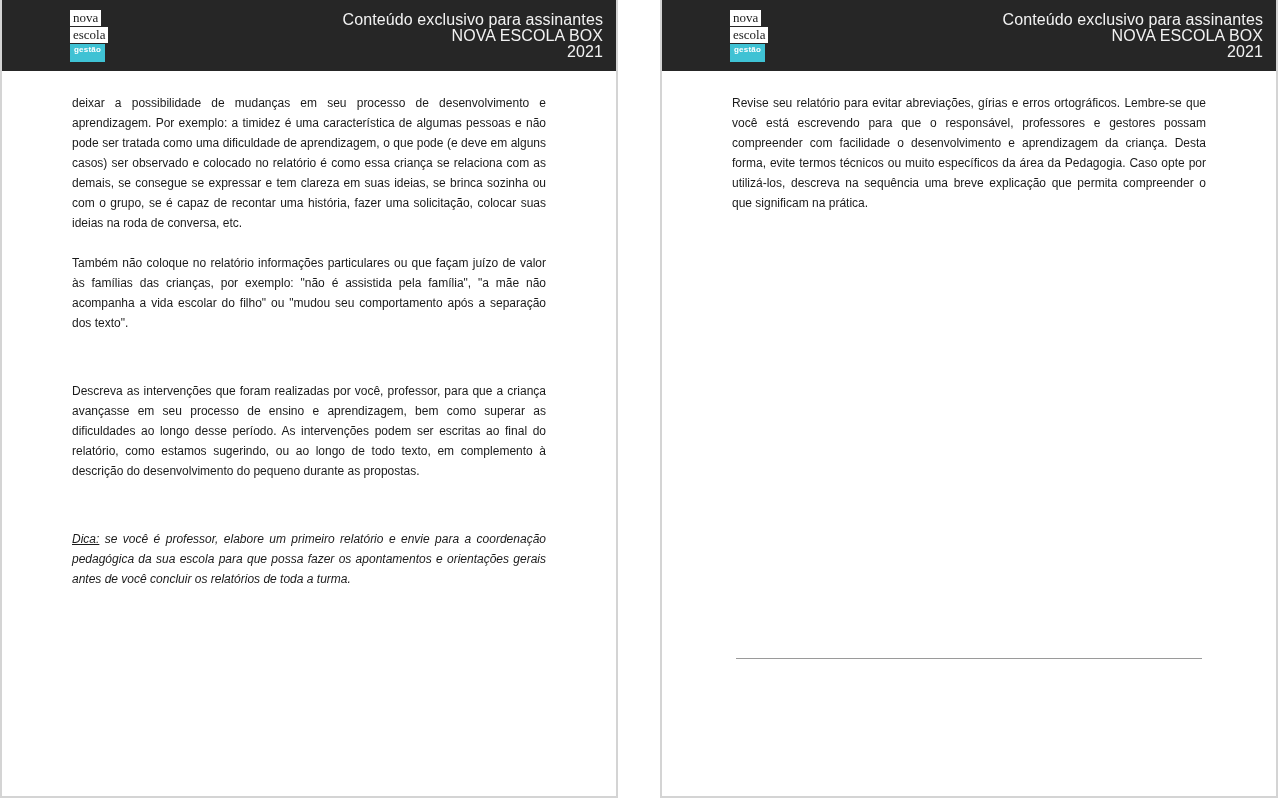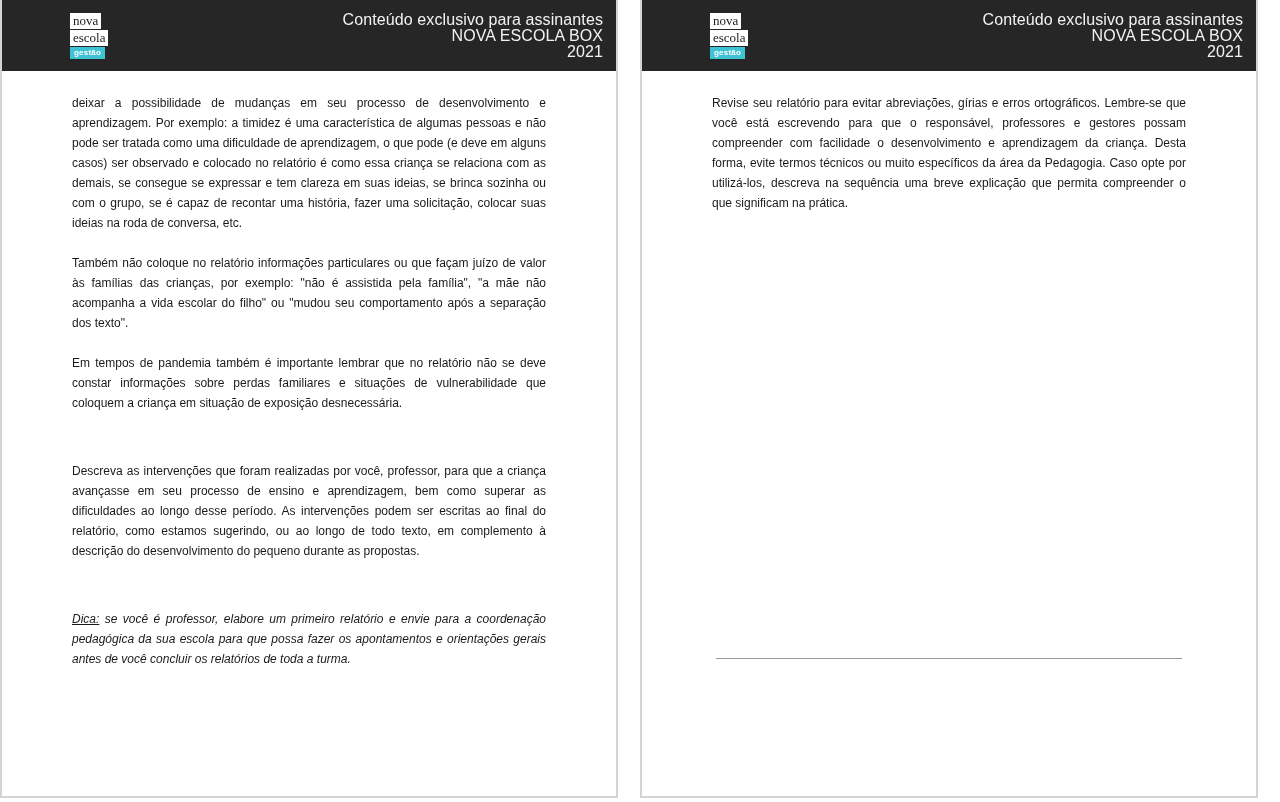--- a/index.html
+++ b/index.html
@@ -11,21 +11,21 @@
     width: 1280px;
     height: 802px;
     font-family: "Liberation Sans", sans-serif;
     -webkit-font-smoothing: antialiased;
   }
   .spread {
     position: relative;
     width: 1280px;
     height: 592px;
     display: flex;
-    gap: 22px;
+    gap: 42px;
     box-sizing: border-box;
   }
   .page {
     position: relative;
     width: 618px;
     height: 798px;
     background: #ffffff;
     border: 2px solid #d4d4d4;
     border-top: none;
     box-sizing: border-box;
@@ -60,21 +60,21 @@
     letter-spacing: 0px;
     padding: 1px 3px 2px 3px;
     font-family: "Liberation Serif", serif;
   }
   .logo-badge {
     background: #3fc2d4;
     color: #ffffff;
     font-size: 8px;
     font-weight: 700;
     letter-spacing: 0.2px;
-    padding: 2px 4px 2px 4px;
+    padding: 2px 4px 8px 4px;
     font-family: "Liberation Sans", sans-serif;
     width: 35px;
     box-sizing: border-box;
   }
   .header-meta {
     text-align: right;
     color: #f2f2f2;
     font-size: 16px;
     line-height: 16px;
     letter-spacing: 0.1px;
@@ -146,21 +146,20 @@
       <div class="header-meta">
         <div>Conteúdo exclusivo para assinantes</div>
         <div>NOVA ESCOLA BOX</div>
         <div>2021</div>
       </div>
     </div>
 
     <div class="page-body">
       <p>deixar a possibilidade de mudanças em seu processo de desenvolvimento e aprendizagem. Por exemplo: a timidez é uma característica de algumas pessoas e não pode ser tratada como uma dificuldade de aprendizagem, o que pode (e deve em alguns casos) ser observado e colocado no relatório é como essa criança se relaciona com as demais, se consegue se expressar e tem clareza em suas ideias, se brinca sozinha ou com o grupo, se é capaz de recontar uma história, fazer uma solicitação, colocar suas ideias na roda de conversa, etc.</p>
       <p>Também não coloque no relatório informações particulares ou que façam juízo de valor às famílias das crianças, por exemplo: "não é assistida pela família", "a mãe não acompanha a vida escolar do filho" ou "mudou seu comportamento após a separação dos texto".</p>
-      <p>Em tempos de pandemia também é importante lembrar que no relatório não se deve constar informações sobre perdas familiares e situações de vulnerabilidade que coloquem a criança em situação de exposição desnecessária.</p>
 
       <div class="spacer-sm"></div>
 
       <p>Descreva as intervenções que foram realizadas por você, professor, para que a criança avançasse em seu processo de ensino e aprendizagem, bem como superar as dificuldades ao longo desse período. As intervenções podem ser escritas ao final do relatório, como estamos sugerindo, ou ao longo de todo texto, em complemento à descrição do desenvolvimento do pequeno durante as propostas.</p>
 
       <div class="spacer-sm"></div>
 
       <p class="tip"><span class="tip-label">Dica:</span><span> se você é professor, elabore um primeiro relatório e envie para a coordenação pedagógica da sua escola para que possa fazer os apontamentos e orientações gerais antes de você concluir os relatórios de toda a turma.</span></p>
 
       <div class="spacer-lg"></div>

